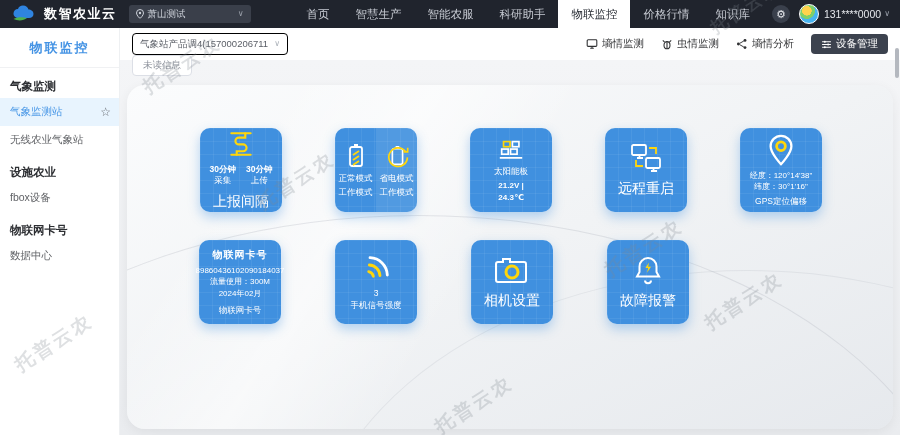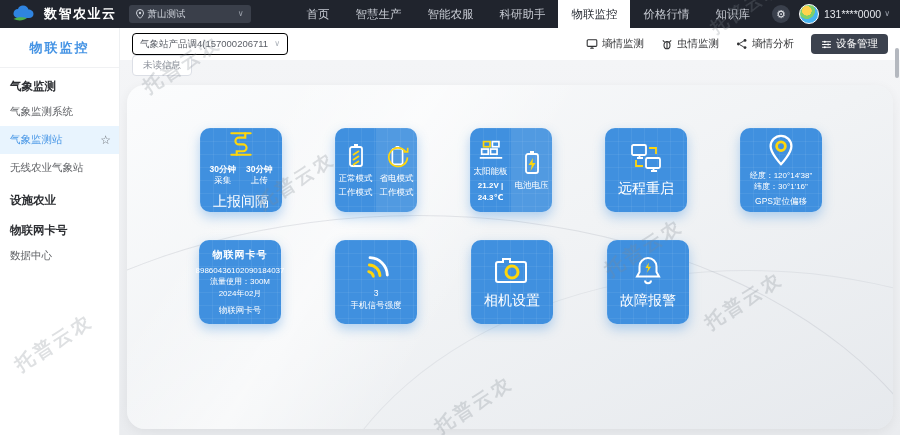--- a/index.html
+++ b/index.html
@@ -107,31 +107,31 @@
   <div class="hdr-end">
     <span class="avatar"></span>
     <span class="user-phone">131****0000</span>
     <span class="chev">∨</span>
   </div>
 </div>
 
 <div class="sidebar">
   <div class="sb-title">物联监控</div>
   <div class="sb-sec">气象监测</div>
-  <div class="sb-item">
-    <span>气象监测系统</span>
-  </div>
   <div class="sb-item active">
     <span>气象监测站</span>
     <span class="star">☆</span>
   </div>
   <div class="sb-item">
     <span>无线农业气象站</span>
   </div>
   <div class="sb-sec">设施农业</div>
+  <div class="sb-item">
+    <span>fbox设备</span>
+  </div>
   <div class="sb-sec">物联网卡号</div>
   <div class="sb-item">
     <span>数据中心</span>
   </div>
 </div>
 
 <div class="main">
   <div class="toolbar">
     <div class="device-select">
       <span>气象站产品调4(157000206711</span>
@@ -245,30 +245,20 @@
                 <rect x="7" y="4" width="7" height="5.5" stroke="#ffd60a"></rect>
                 <rect x="16.5" y="4" width="7" height="5.5" stroke="#fff"></rect>
                 <rect x="5" y="12" width="7" height="5.5" stroke="#fff"></rect>
                 <rect x="14.5" y="12" width="7" height="5.5" stroke="#fff"></rect>
                 <path d="M3 21.5h24" stroke="#fff"></path>
               </svg>
             </span>
             <div class="t85">太阳能板</div>
             <div class="t8 bold">21.2V | 24.3℃</div>
           </div>
-          <div class="half rgt">
-            <span>
-              <svg width="24" height="28" viewBox="0 0 24 28" fill="none" stroke-width="1.8">
-                <rect x="6" y="5" width="12" height="19" rx="2" stroke="#fff"></rect>
-                <path d="M10 3h4" stroke="#fff"></path>
-                <path d="M13 9l-4.5 7h3.2l-1.2 6 5-8h-3z" fill="#ffd60a" stroke="none"></path>
-              </svg>
-            </span>
-            <div class="t85">电池电压</div>
-          </div>
         </div>
 
         <div class="card">
           <span>
             <svg width="34" height="32" viewBox="0 0 34 32" fill="none" stroke-width="1.8">
               <rect x="3" y="3" width="14" height="10" rx="1.5" stroke="#fff"></rect>
               <path d="M8 16h6M10.5 13v3" stroke="#fff"></path>
               <rect x="17" y="16" width="14" height="10" rx="1.5" stroke="#fff"></rect>
               <path d="M22 29h6M24.5 26v3" stroke="#fff"></path>
               <path d="M20 6h7v6" stroke="#ffd60a"></path>

